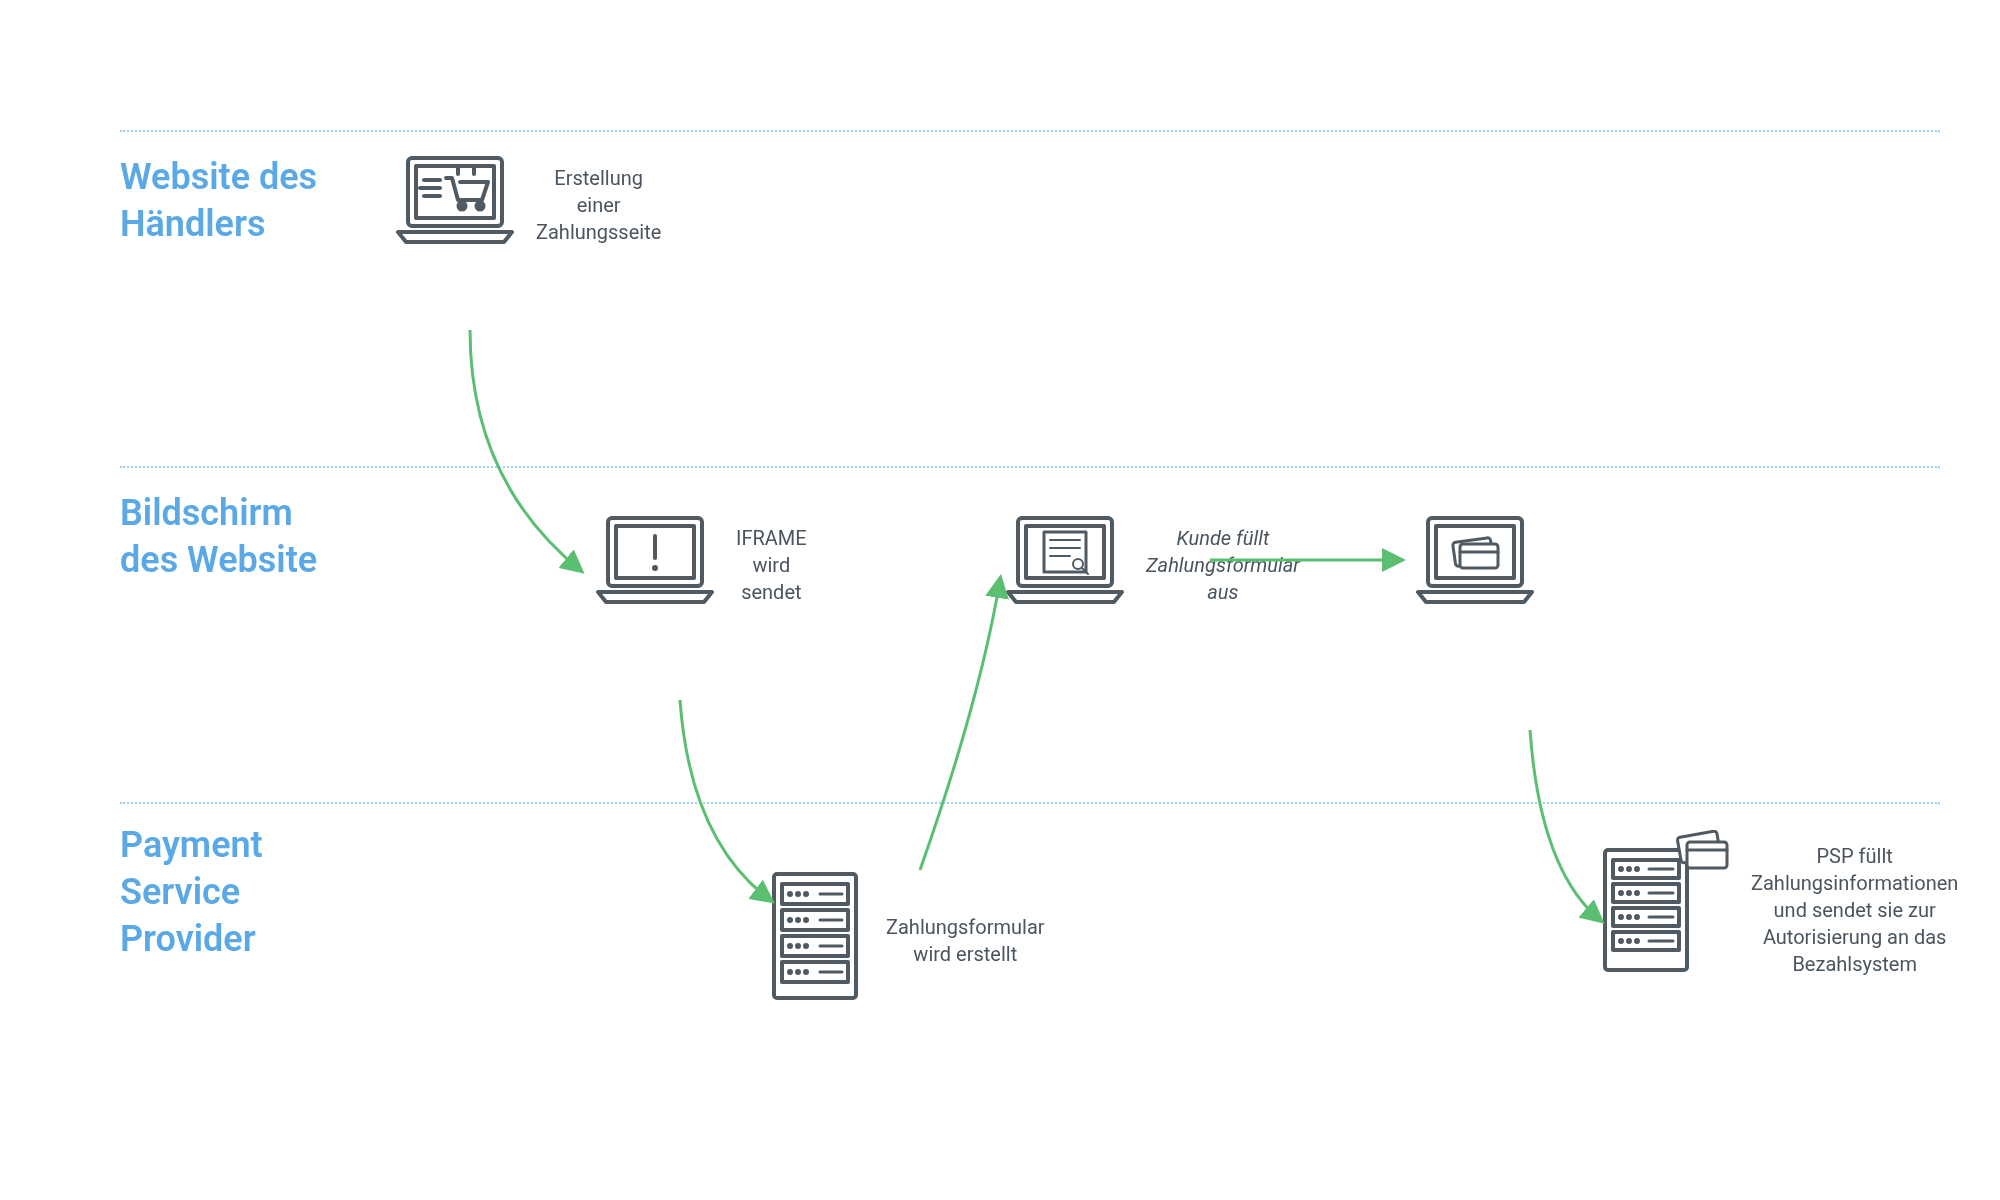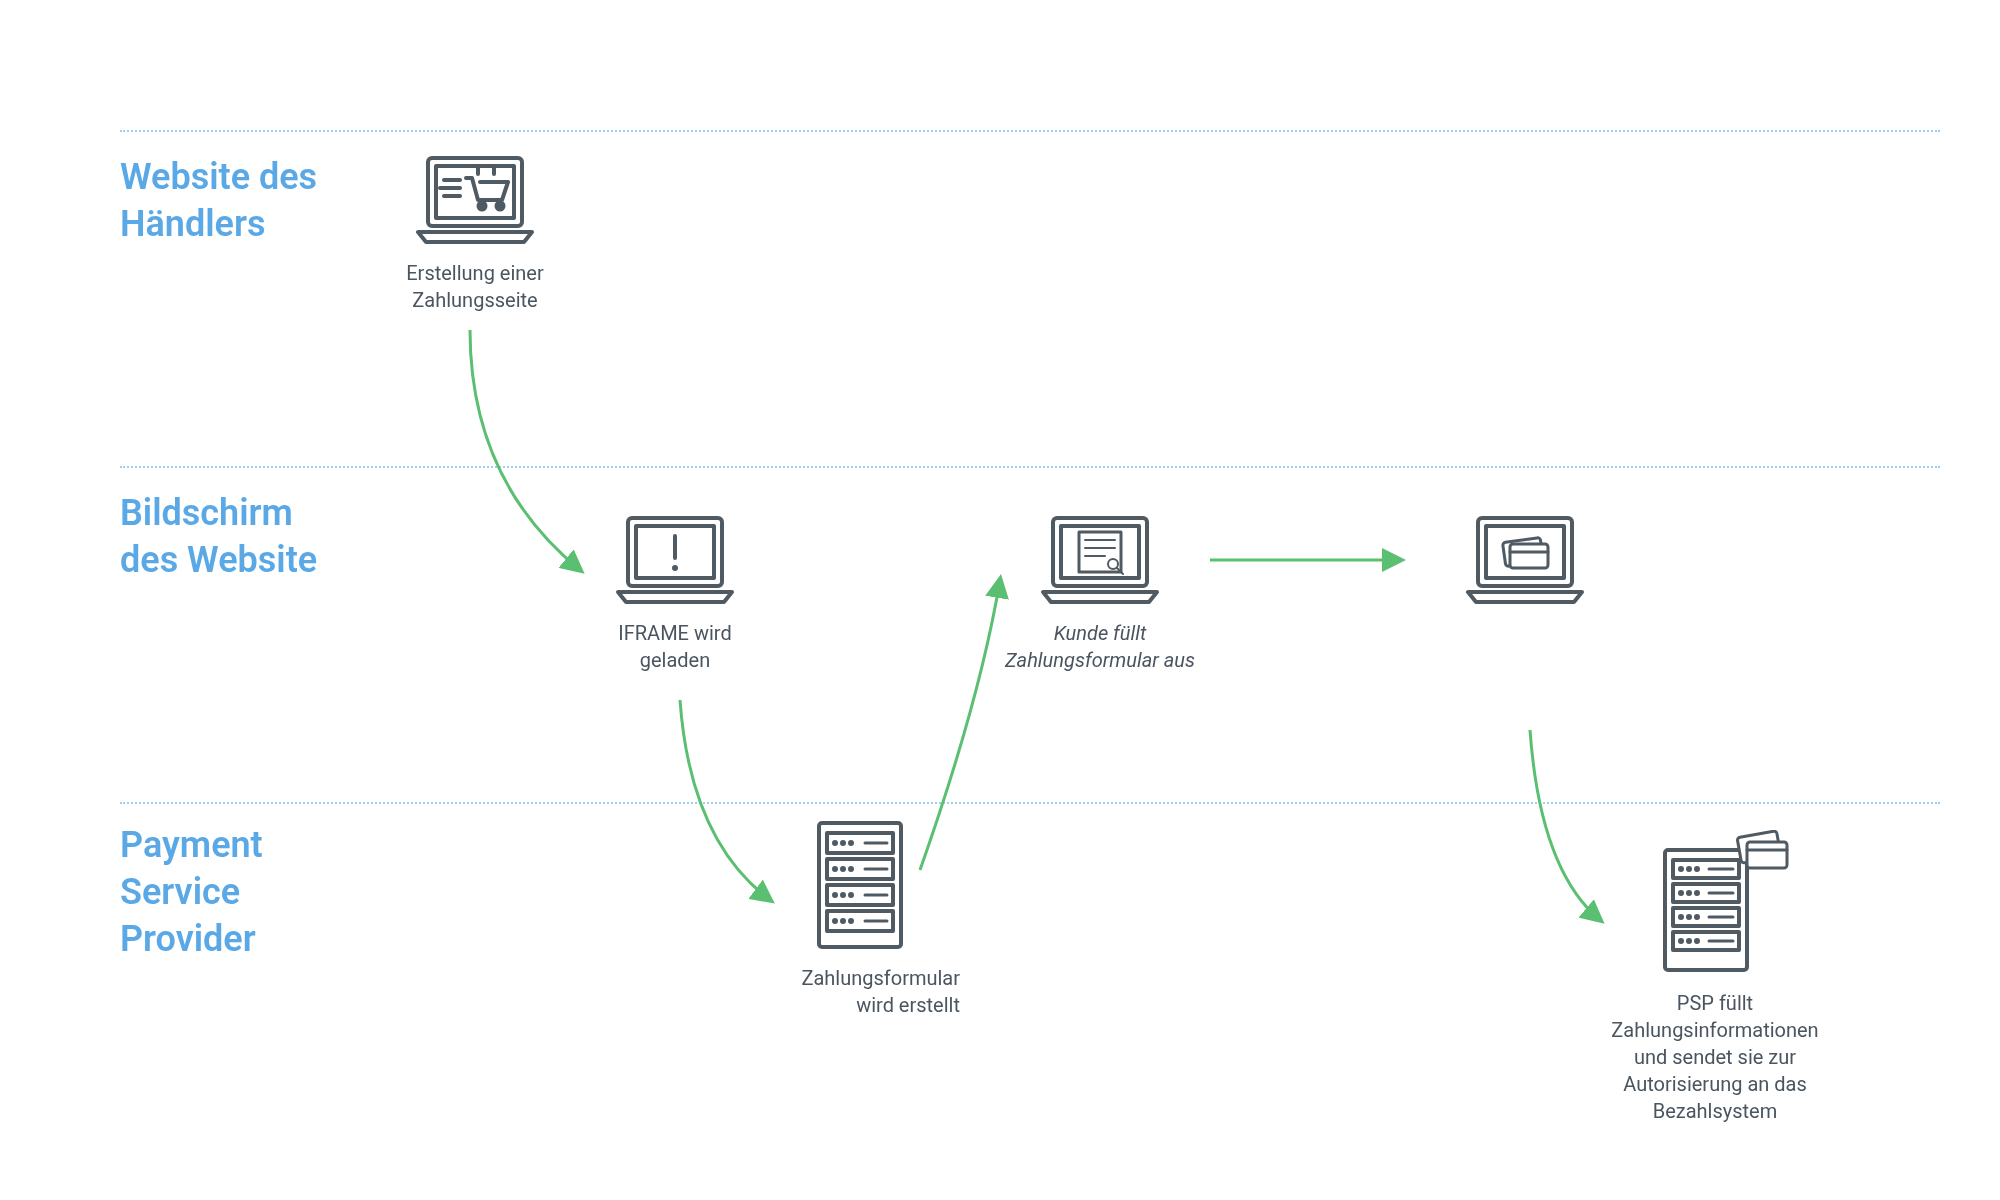--- a/index.html
+++ b/index.html
@@ -21,23 +21,24 @@
   .dotted-line {
     position: absolute;
     left: 120px;
     right: 60px;
     border-top: 2px dotted #9dcff0;
     height: 0;
   }
   .node {
     position: absolute;
     display: flex;
-    flex-direction: column;
+    flex-direction: row;
     align-items: center;
     text-align: center;
+    gap: 16px;
   }
   .node-label {
     color: #4a5560;
     font-size: 20px;
     line-height: 1.35;
     margin-top: 10px;
     max-width: 240px;
   }
   .icon-box { display: flex; align-items: center; justify-content: center; }
   svg { display: block; }
@@ -82,24 +83,24 @@
 <div class="node" style="left:590px; top:510px; width:170px;">
   <div class="icon-box">
     <svg width="130" height="100" viewBox="0 0 130 100" fill="none" stroke="#505a62" stroke-width="4" stroke-linejoin="round" stroke-linecap="round">
       <rect x="18" y="8" width="94" height="68" rx="4"></rect>
       <rect x="26" y="16" width="78" height="52"></rect>
       <path d="M8 82 h114 l-8 10 H16 z" fill="#fff"></path>
       <line x1="65" y1="26" x2="65" y2="48"></line>
       <circle cx="65" cy="58" r="3" fill="#505a62" stroke="none"></circle>
     </svg>
   </div>
-  <div class="node-label">IFRAME wird geladen</div>
-</div>
-
-<div class="node" style="left:760px; top:815px; width:200px;text-align:right;">
+  <div class="node-label">IFRAME wird sendet</div>
+</div>
+
+<div class="node" style="left:760px; top:866px; width:200px;">
   <div class="icon-box">
     <svg width="110" height="140" viewBox="0 0 110 140" fill="none" stroke="#505a62" stroke-width="4" stroke-linejoin="round" stroke-linecap="round">
       <rect x="14" y="8" width="82" height="124" rx="3"></rect>
       <rect x="22" y="18" width="66" height="20"></rect>
       <rect x="22" y="44" width="66" height="20"></rect>
       <rect x="22" y="70" width="66" height="20"></rect>
       <rect x="22" y="96" width="66" height="20"></rect>
       <g stroke-width="3">
         <circle cx="30" cy="28" r="1.5"></circle>
           <circle cx="38" cy="28" r="1.5"></circle>

